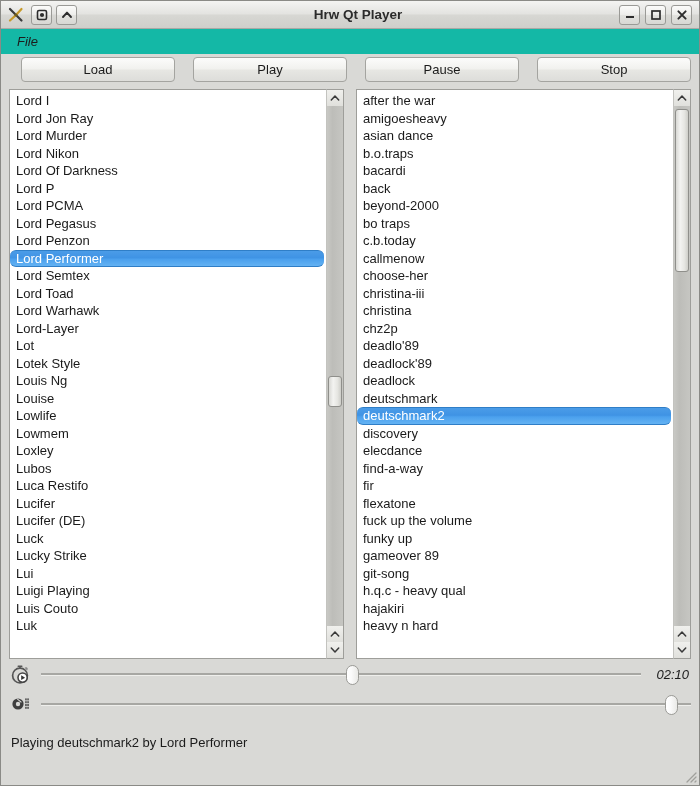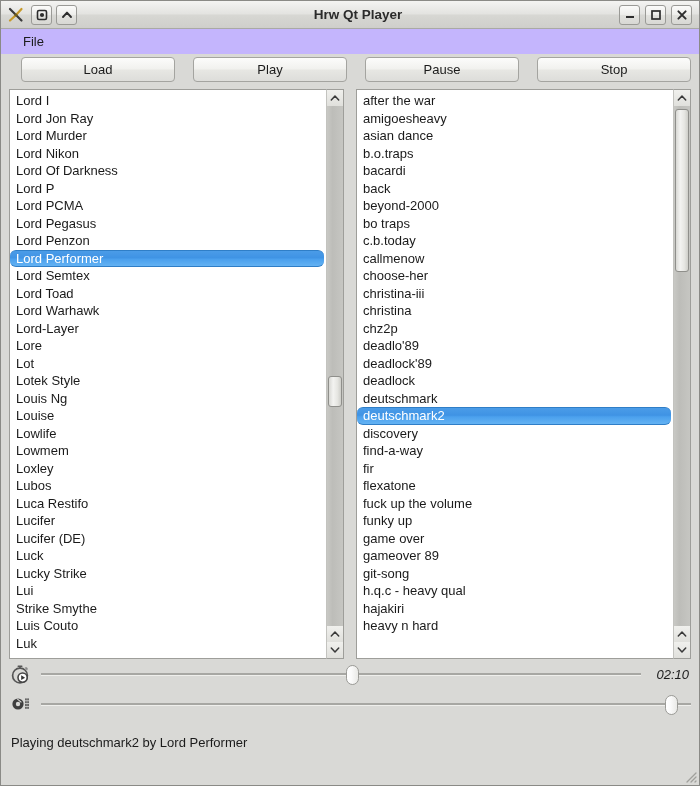--- a/index.html
+++ b/index.html
@@ -79,22 +79,23 @@
     color: #2b2b2b;
     z-index: 1;
     pointer-events: none;
   }
 
   
   .menubar {
     height: 25px;
     display: flex;
     align-items: center;
-    padding-left: 16px;
-    background: #c4b5fd;
+    padding-left: 10px;
+    background: #14b8a6;
+    font-style: italic;
   }
   .menu-item {
     font-size: 13px;
     color: #1c1c1c;
     padding: 2px 6px;
     cursor: pointer;
   }
 
   
   .button-row {
@@ -346,36 +347,35 @@
             <div class="row">Lord Of Darkness</div>
             <div class="row">Lord P</div>
             <div class="row">Lord PCMA</div>
             <div class="row">Lord Pegasus</div>
             <div class="row">Lord Penzon</div>
             <div class="row selected">Lord Performer</div>
             <div class="row">Lord Semtex</div>
             <div class="row">Lord Toad</div>
             <div class="row">Lord Warhawk</div>
             <div class="row">Lord-Layer</div>
-            <div class="row">Lore</div>
             <div class="row">Lot</div>
             <div class="row">Lotek Style</div>
             <div class="row">Louis Ng</div>
             <div class="row">Louise</div>
             <div class="row">Lowlife</div>
             <div class="row">Lowmem</div>
             <div class="row">Loxley</div>
             <div class="row">Lubos</div>
             <div class="row">Luca Restifo</div>
             <div class="row">Lucifer</div>
             <div class="row">Lucifer (DE)</div>
             <div class="row">Luck</div>
             <div class="row">Lucky Strike</div>
             <div class="row">Lui</div>
-            <div class="row">Strike Smythe</div>
+            <div class="row">Luigi Playing</div>
             <div class="row">Luis Couto</div>
             <div class="row">Luk</div>
           </div>
       </div>
       <div class="vscroll">
         <div class="sb-arrow">
           <svg width="10" height="8" viewBox="0 0 10 8">
             <path d="M1.3 6 L5 2 L8.7 6" stroke="#3a3a3a" stroke-width="1.5" fill="none" stroke-linecap="round" stroke-linejoin="round"></path>
           </svg>
         </div>
@@ -413,26 +413,26 @@
             <div class="row">choose-her</div>
             <div class="row">christina-iii</div>
             <div class="row">christina</div>
             <div class="row">chz2p</div>
             <div class="row">deadlo'89</div>
             <div class="row">deadlock'89</div>
             <div class="row">deadlock</div>
             <div class="row">deutschmark</div>
             <div class="row selected">deutschmark2</div>
             <div class="row">discovery</div>
+            <div class="row">elecdance</div>
             <div class="row">find-a-way</div>
             <div class="row">fir</div>
             <div class="row">flexatone</div>
             <div class="row">fuck up the volume</div>
             <div class="row">funky up</div>
-            <div class="row">game over</div>
             <div class="row">gameover 89</div>
             <div class="row">git-song</div>
             <div class="row">h.q.c - heavy qual</div>
             <div class="row">hajakiri</div>
             <div class="row">heavy n hard</div>
           </div>
       </div>
       <div class="vscroll">
         <div class="sb-arrow">
           <svg width="10" height="8" viewBox="0 0 10 8">

